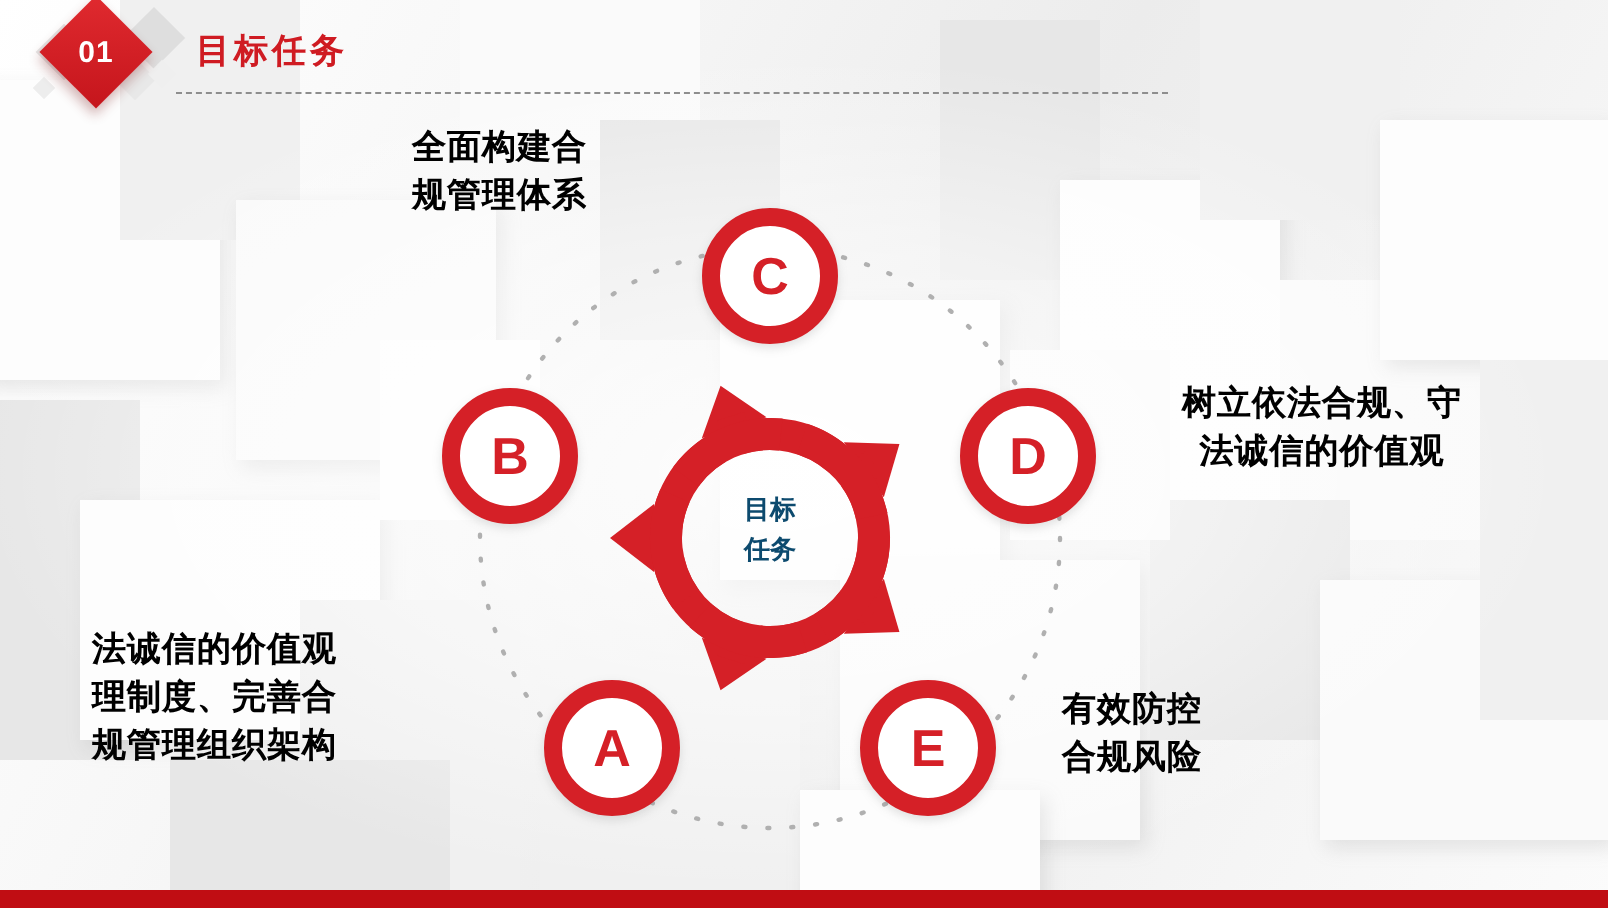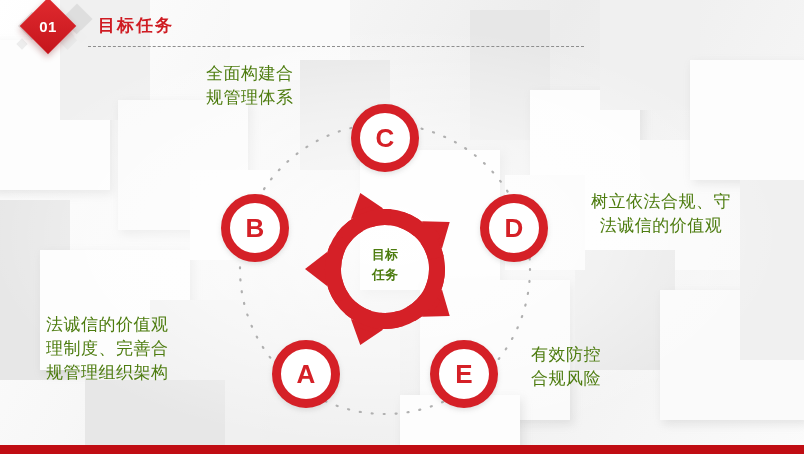--- a/index.html
+++ b/index.html
@@ -133,32 +133,32 @@
   .node.n-d { left: 480px; top: 194px; }
   .node.n-a { left: 272px; top: 340px; }
   .node.n-e { left: 430px; top: 340px; }
 
   
   .center-label {
     position: absolute;
     left: 352px; top: 245px;
     width: 66px;
     text-align: center;
-    color: #4d7c0f;
+    color: #0c4a6e;
     font-size: 13px;
     font-weight: bold;
     line-height: 1.55;
   }
 
   
   .cap {
     position: absolute;
-    color: #4d7c0f;
+    color: #000000;
     font-size: 17px;
-    font-weight: normal;
+    font-weight: bold;
     line-height: 1.42;
     letter-spacing: 0.5px;
   }
   .cap.c-c { left: 206px; top: 62px;  width: 170px; text-align: left; }
   .cap.c-b { left: 109px; top: 188px; width: 120px; text-align: left; }
   .cap.c-d { left: 561px; top: 190px; width: 200px; text-align: center; }
   .cap.c-a { left: 46px;  top: 313px; width: 180px; text-align: left; }
   .cap.c-e { left: 531px; top: 343px; width: 150px; text-align: left; }
 
   

